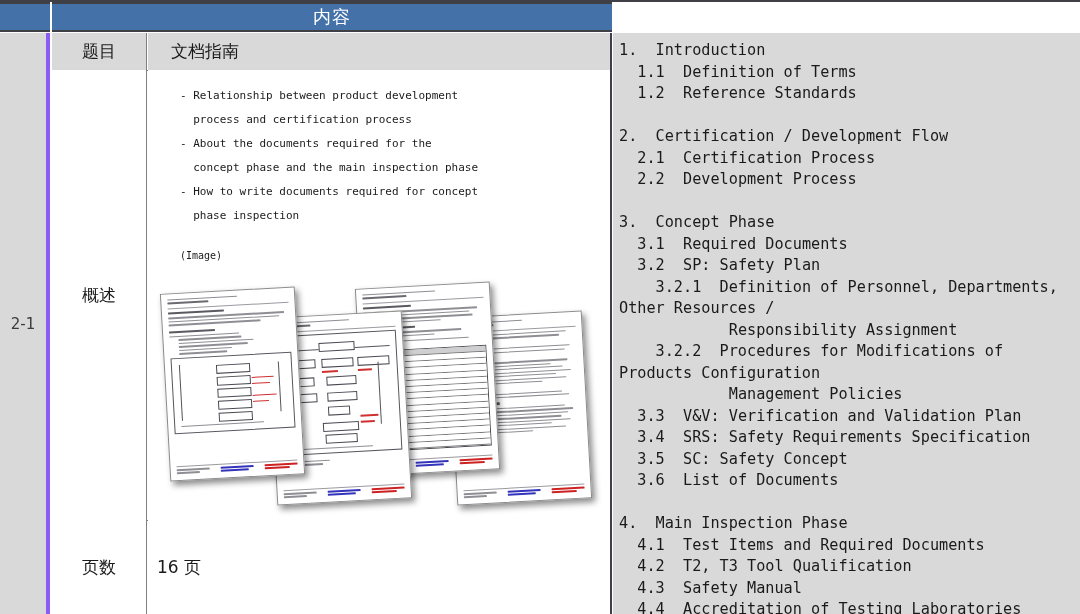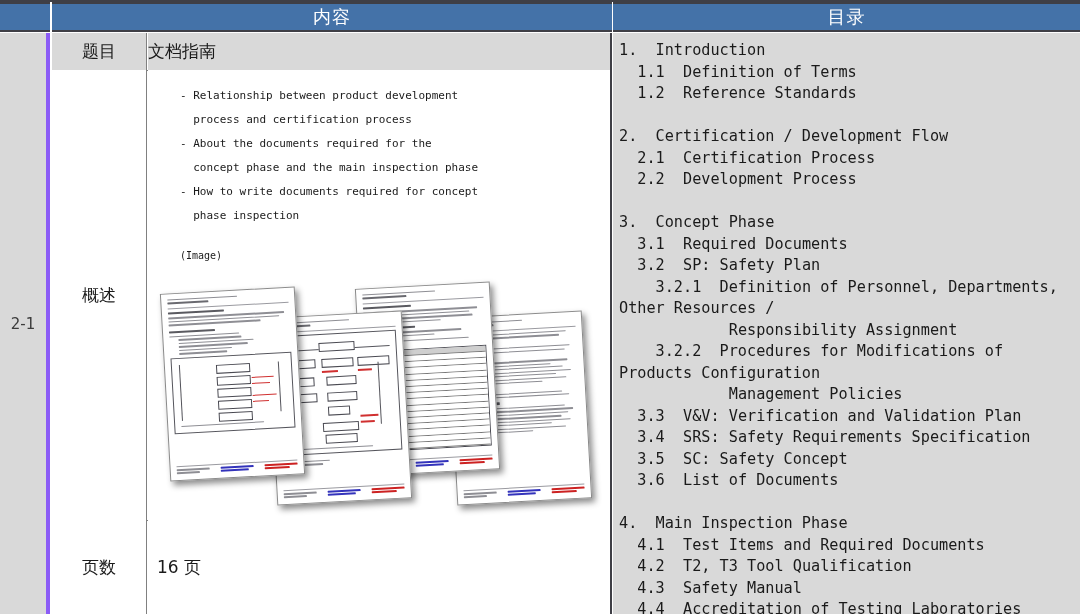--- a/index.html
+++ b/index.html
@@ -122,21 +122,21 @@
   .sep-title { top: 70px; }
   .sep-pages { top: 520px; }
 
   .content-pad {
     padding: 14px 10px 0 10px;
   }
   .title-value {
     font-family: "DejaVu Sans", "Liberation Sans", sans-serif;
     font-size: 17px;
     color: #1a1a1a;
-    padding-left: 0;
+    padding-left: 23px;
     display: flex;
     align-items: center;
     height: 100%;
   }
   .pages-value {
     font-family: "DejaVu Sans", "Liberation Sans", sans-serif;
     font-size: 17px;
     color: #1a1a1a;
     padding-left: 9px;
     display: flex;
@@ -268,23 +268,20 @@
 <body>
 
 <div class="slide">
 
   <div class="hdr-left"></div>
 
   <div class="hdr-content">
     <span class="hdr-text">内容</span>
   </div>
 
-  <div class="hdr-toc">
-    <span class="hdr-text">目录</span>
-  </div>
 
   <div class="col-index">
     <span class="idx-label">2-1</span>
   </div>
 
   <div class="col-label row-title bg-gray">
     <span>题目</span>
   </div>
   <div class="col-content row-title bg-gray">
     <div class="title-value">文档指南</div>

